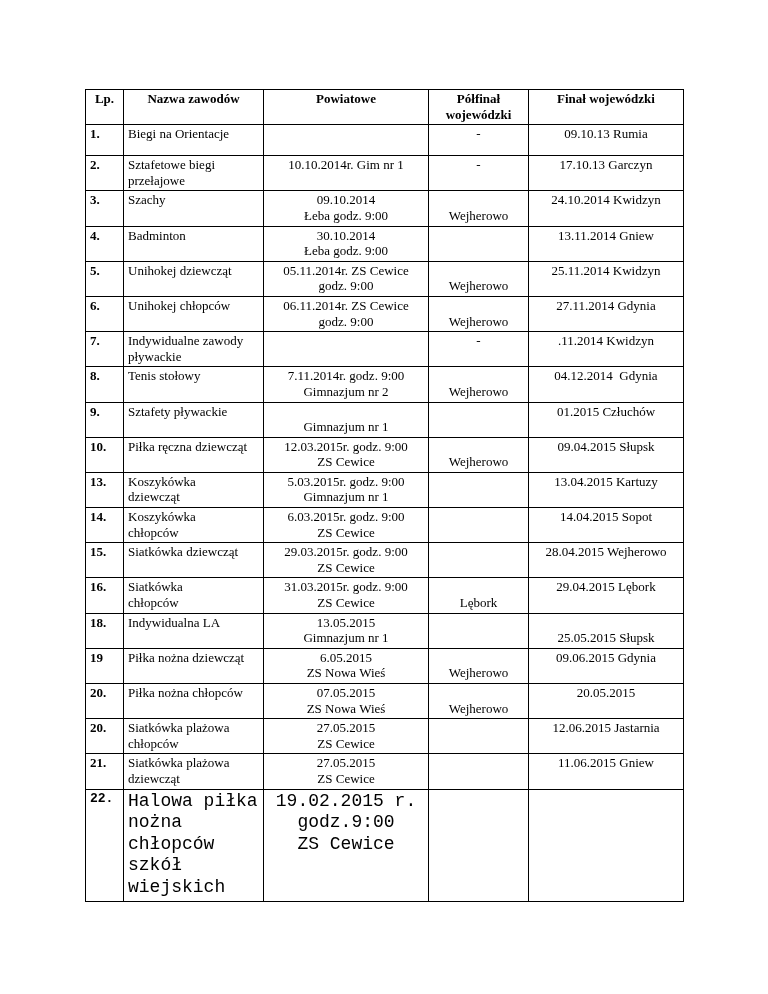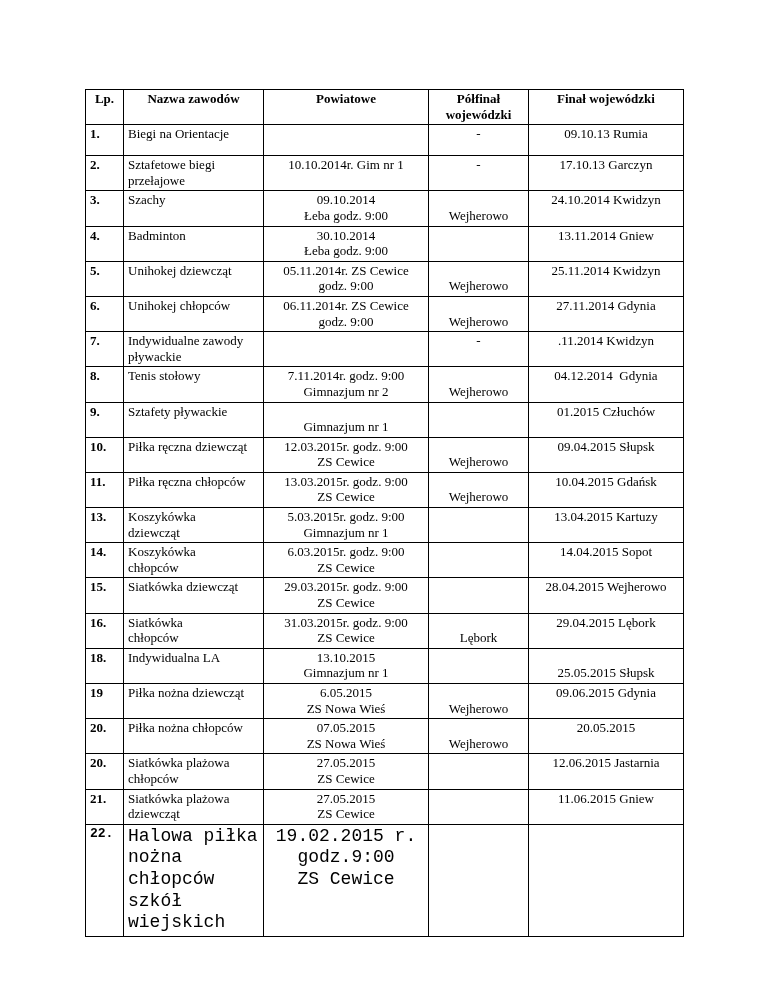--- a/index.html
+++ b/index.html
@@ -238,37 +238,20 @@
           </td>
     <td class="cell-pol">
             <div class="line"></div>
             <div class="line">Wejherowo</div>
           </td>
     <td class="cell-fin">
             <div class="line">09.04.2015 Słupsk</div>
           </td>
   </tr>
         <tr>
-    <td class="cell-lp">11.</td>
-    <td class="cell-nazwa">
-            <div class="line">Piłka ręczna chłopców</div>
-          </td>
-    <td class="cell-pow">
-            <div class="line">13.03.2015r. godz. 9:00</div>
-            <div class="line">ZS Cewice</div>
-          </td>
-    <td class="cell-pol">
-            <div class="line"></div>
-            <div class="line">Wejherowo</div>
-          </td>
-    <td class="cell-fin">
-            <div class="line">10.04.2015 Gdańsk</div>
-          </td>
-  </tr>
-        <tr>
     <td class="cell-lp">13.</td>
     <td class="cell-nazwa">
             <div class="line">Koszykówka</div>
             <div class="line">dziewcząt</div>
           </td>
     <td class="cell-pow">
             <div class="line">5.03.2015r. godz. 9:00</div>
             <div class="line">Gimnazjum nr 1</div>
           </td>
     <td class="cell-pol"></td>
@@ -322,21 +305,21 @@
     <td class="cell-fin">
             <div class="line">29.04.2015 Lębork</div>
           </td>
   </tr>
         <tr>
     <td class="cell-lp">18.</td>
     <td class="cell-nazwa">
             <div class="line">Indywidualna LA</div>
           </td>
     <td class="cell-pow">
-            <div class="line">13.10.2015</div>
+            <div class="line">13.05.2015</div>
             <div class="line">Gimnazjum nr 1</div>
           </td>
     <td class="cell-pol"></td>
     <td class="cell-fin">
             <div class="line"></div>
             <div class="line">25.05.2015 Słupsk</div>
           </td>
   </tr>
         <tr>
     <td class="cell-lp">19</td>

